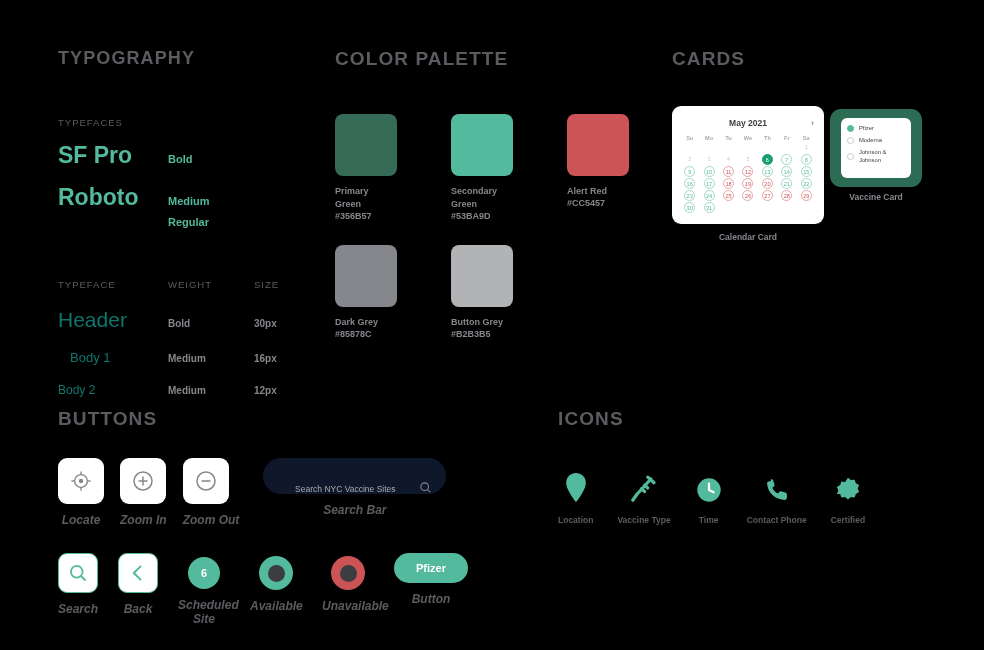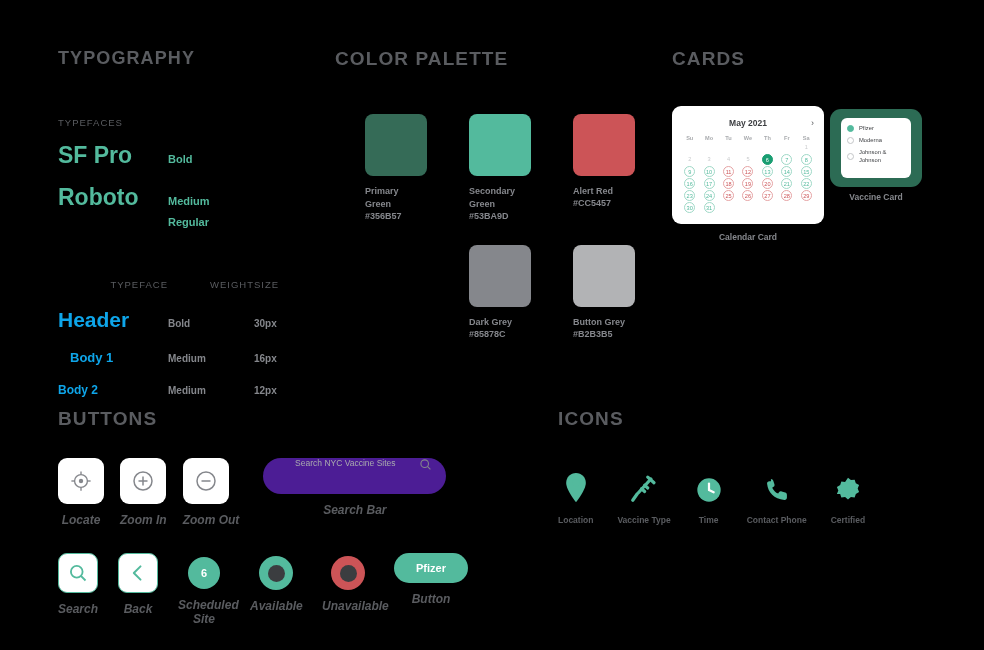--- a/index.html
+++ b/index.html
@@ -23,34 +23,34 @@
   #typography { position: absolute; left: 58px; top: 48px; width: 280px; }
   #typography .section-title { font-size: 18px; }
   .typefaces-label { margin-top: 48px; }
   .font-row { display: flex; align-items: baseline; margin-top: 14px; }
   .font-name { width: 110px; color: #53BA9D; font-weight: bold; }
   .font-name.sf { font-size: 23px; }
   .font-name.roboto { font-size: 23px; }
   .font-weights { color: #53BA9D; font-size: 11px; font-weight: bold; line-height: 1.9; }
   .font-weights span { display: block; }
 
-  .scale-head { display: flex; margin-top: 46px; text-align: right; }
+  .scale-head { display: flex; margin-top: 46px; }
   .scale-head div:nth-child(1) { width: 110px; }
   .scale-head div:nth-child(2) { width: 86px; }
   .scale-row { display: flex; align-items: baseline; margin-top: 18px; }
-  .scale-row .nm { width: 110px; color: #0ea5e9; font-weight: bold; }
+  .scale-row .nm { width: 110px; color: #0f766e; font-weight: normal; }
   .scale-row .wt { width: 86px; color: #85878C; font-size: 10px; font-weight: bold; }
   .scale-row .sz { color: #85878C; font-size: 10px; font-weight: bold; }
   .scale-row.r0 .nm { font-size: 21px; }
   .scale-row.r1 .nm { font-size: 13px; padding-left: 12px; }
   .scale-row.r2 .nm { font-size: 12px; }
 
   
   #palette { position: absolute; left: 335px; top: 48px; width: 300px; }
-  .swatch-grid { margin-top: 44px; display: flex; flex-wrap: wrap; gap: 8px 42px; width: 300px; justify-content: flex-end; }
+  .swatch-grid { margin-top: 44px; display: flex; flex-wrap: wrap; gap: 8px 54px; width: 300px; }
   .swatch-cell { width: 62px; }
   .swatch { width: 62px; height: 62px; border-radius: 8px; }
   .swatch-name { margin-top: 9px; font-size: 9px; font-weight: bold; color: #85878C; line-height: 1.45; }
   .swatch-hex { font-size: 9px; font-weight: bold; color: #85878C; }
   .swatch-cell.r2 { margin-top: 16px; }
 
   
   #cards { position: absolute; left: 672px; top: 48px; width: 290px; }
   .cards-area { position: relative; margin-top: 36px; height: 170px; }
 
@@ -96,23 +96,23 @@
   .btn-row { display: flex; align-items: flex-start; margin-top: 28px; }
   .btn-item { margin-right: 16px; text-align: center; }
   .map-btn {
     width: 46px; height: 46px; background: #fff; border-radius: 9px;
     box-shadow: 0 3px 8px rgba(0,0,0,0.3);
     display: flex; align-items: center; justify-content: center;
   }
   .btn-caption { margin-top: 9px; font-size: 12px; font-weight: bold; color: #5a5c60; font-style: italic; }
   .search-wrap { margin-left: 8px; }
   .search-bar {
-    width: 183px; height: 36px; background: #4c1d95; border-radius: 18px;
+    width: 183px; height: 36px; background: #0f172a; border-radius: 18px;
     box-shadow: 0 3px 8px rgba(0,0,0,0.3);
-    display: flex; align-items: flex-start; padding: 0 14px; gap: 6px;
+    display: flex; align-items: flex-end; padding: 0 14px; gap: 6px;
   }
   .search-placeholder { flex: 1; font-size: 8.5px; color: #a9abae; }
 
   .btn-row2 { display: flex; align-items: flex-start; margin-top: 26px; }
   .btn-item2 { margin-right: 20px; text-align: center; width: 52px; }
   .sq-btn {
     width: 40px; height: 40px; background: #fff; border-radius: 9px;
     border: 1px solid #53BA9D; margin: 0 auto;
     display: flex; align-items: center; justify-content: center;
   }

